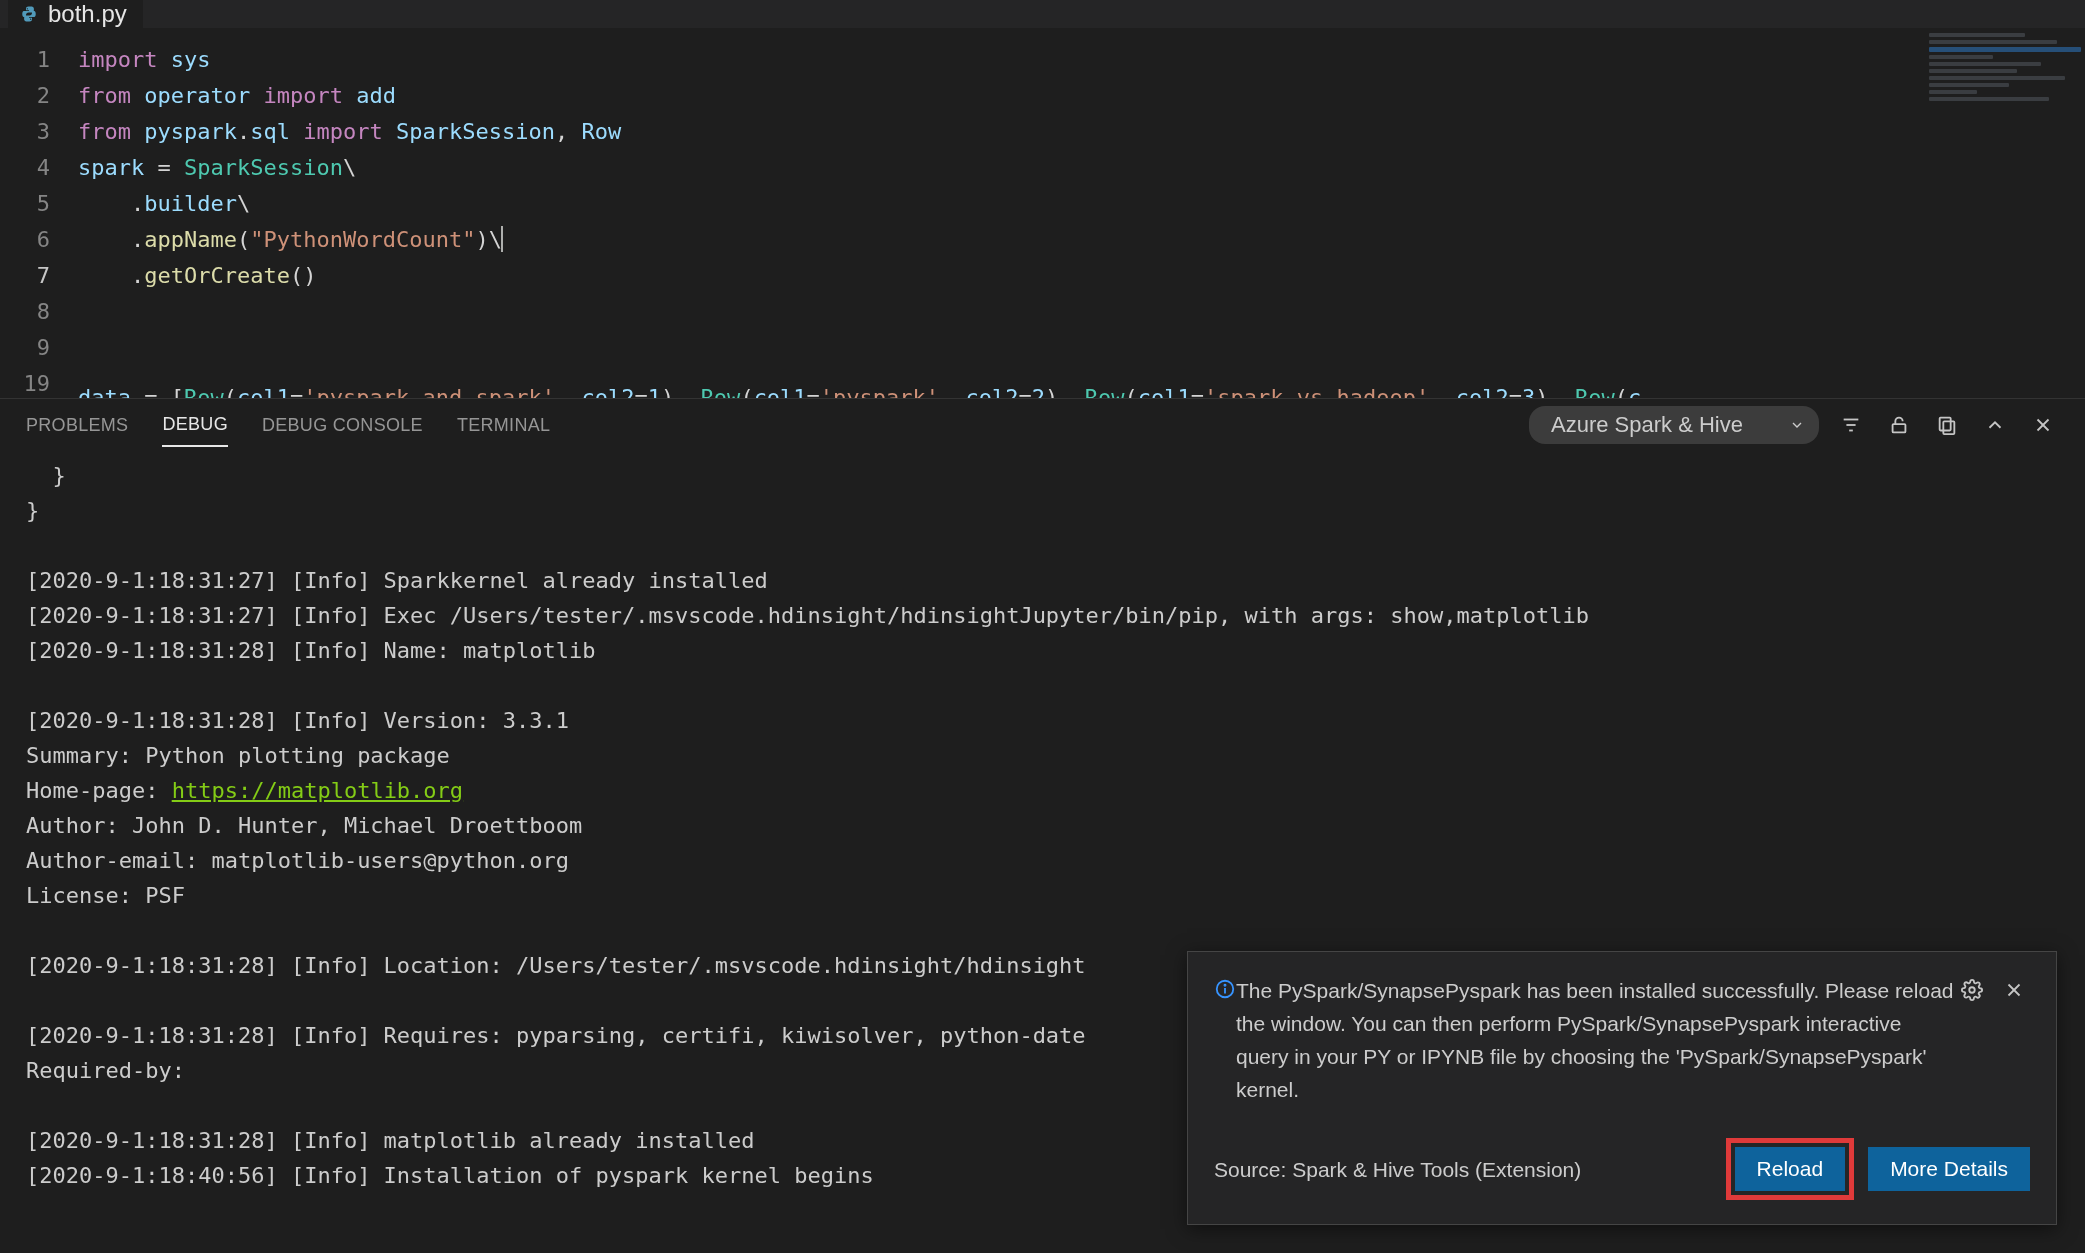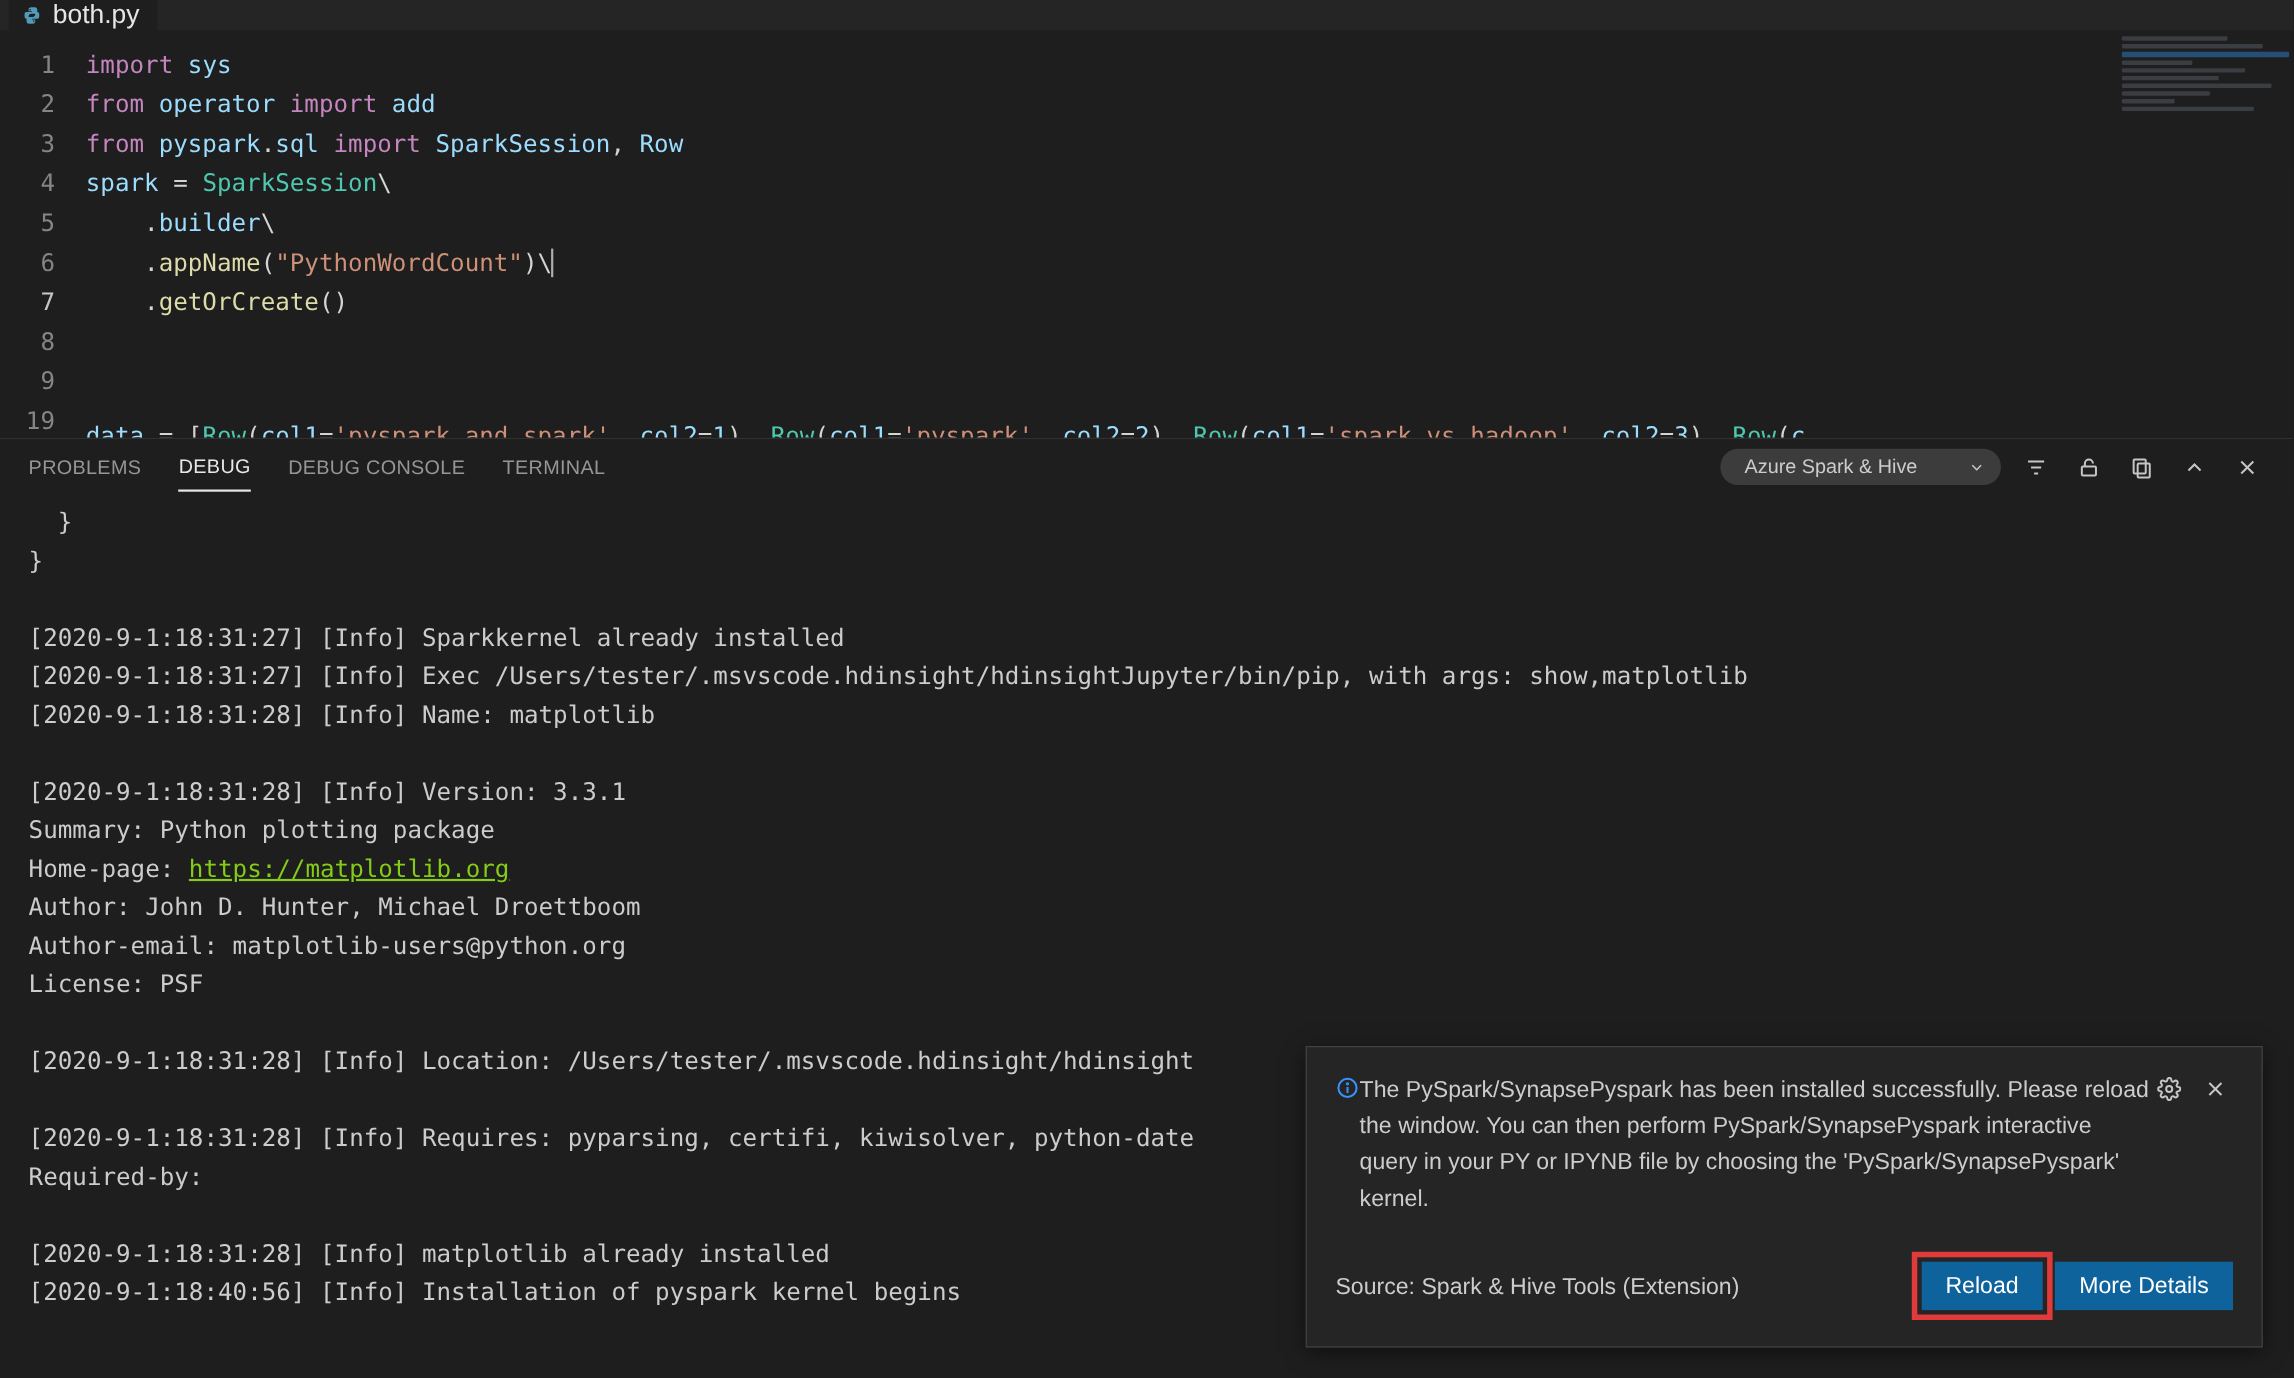--- a/index.html
+++ b/index.html
@@ -139,21 +139,21 @@
     margin-left: auto;
     display: flex;
     align-items: center;
     gap: 16px;
   }
   .dropdown {
     background: #3c3c3c;
     color: #cccccc;
     border-radius: 16px;
     padding: 6px 14px 6px 22px;
-    font-size: 18px;
+    font-size: 22px;
     display: flex;
     align-items: center;
     gap: 46px;
     cursor: pointer;
   }
   .chev { display:inline-flex; }
   .icon-btn {
     width: 32px; height: 32px;
     display: inline-flex; align-items:center; justify-content:center;
     color: #c5c5c5;
@@ -199,21 +199,21 @@
     flex-shrink: 0;
     margin-top: 4px;
     display:inline-flex;
   }
   .toast-head .msg { flex: 1; }
   .toast-head .head-actions { display:flex; gap:10px; align-items:center; }
   .toast-foot {
     display: flex;
     align-items: center;
     margin-top: 32px;
-    gap: 2px;
+    gap: 14px;
   }
   .toast-foot .src { flex: 1; color: #cccccc; }
   .btn {
     background: #0e639c;
     color: #ffffff;
     border: none;
     padding: 10px 22px;
     font-size: 21px;
     cursor: pointer;
   }

